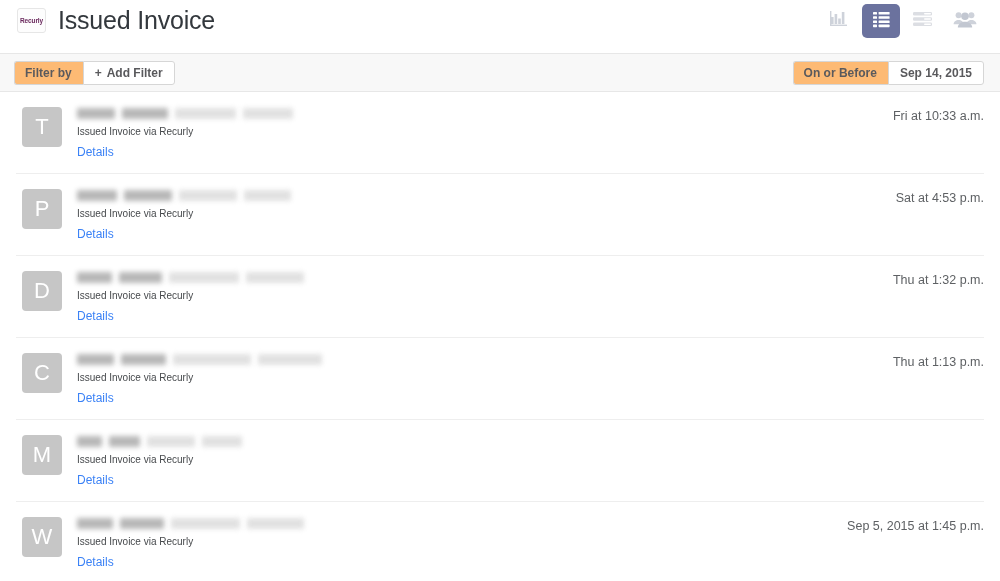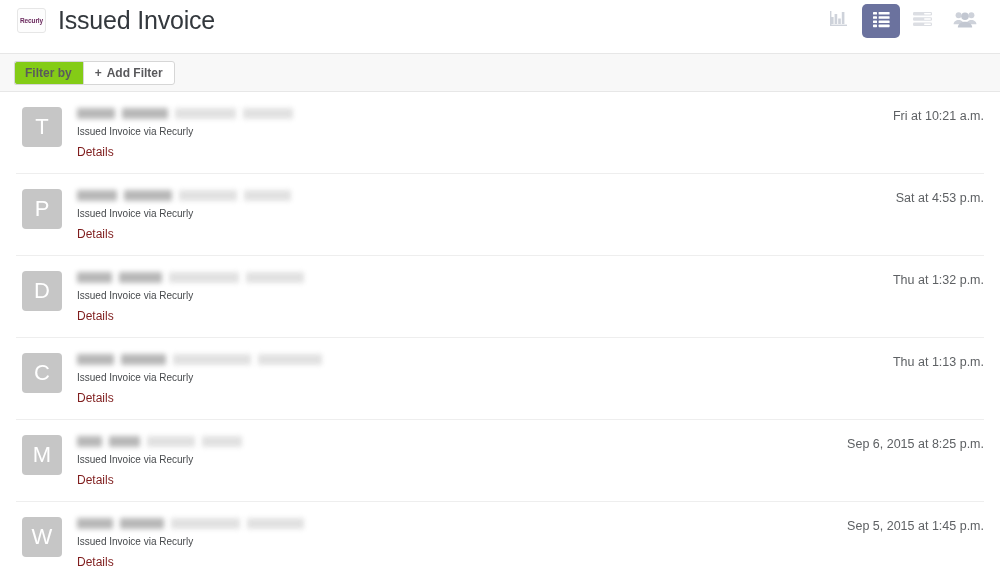--- a/index.html
+++ b/index.html
@@ -93,21 +93,21 @@
     font-size: 12px;
     font-weight: bold;
     color: #59595c;
     padding: 0 11px;
     border: 1px solid #d6d6d6;
     cursor: pointer;
     white-space: nowrap;
     line-height: 1;
   }
   .btn.label-btn {
-    background: #84cc16;
+    background: #fdba74;
     border-radius: 3px 0 0 3px;
     border-right: none;
     color: #5a5a5d;
     padding-left: 10px;
   }
   .btn.value-btn {
     background: #ffffff;
     border-radius: 0 3px 3px 0;
   }
   .btn .plus { margin-right: 5px; font-weight: bold; font-size: 12px; }
@@ -163,21 +163,21 @@
   .redact.light{ background: #e0e0e0; }
   .item-subject {
     font-size: 10px;
     color: #46494c;
     line-height: 16px;
     margin-bottom: 2px;
     white-space: nowrap;
   }
   .item-details-link {
     font-size: 12px;
-    color: #7f1d1d;
+    color: #3b82f6;
     line-height: 15px;
     cursor: pointer;
     display: inline-block;
   }
   .item-time {
     font-size: 12.5px;
     color: #5e6164;
     white-space: nowrap;
     flex: none;
     padding-top: 3px;
@@ -255,32 +255,36 @@
 
 <div class="filter-bar">
   <div class="btn-group">
     <div class="btn label-btn">Filter by</div>
     <div class="btn value-btn">
       <span class="plus">+</span>
       <span>Add Filter</span>
     </div>
   </div>
 
+  <div class="btn-group right">
+    <div class="btn label-btn">On or Before</div>
+    <div class="btn value-btn">Sep 14, 2015</div>
+  </div>
 </div>
 
 <div class="list" id="activity-list">
     <div class="list-item">
       <div class="avatar">T</div>
       <div class="item-body"><div class="redacted-line">
           <span class="redact dark" style="width: 38px;"></span>
           <span class="redact dark" style="width: 46px;"></span>
           <span class="redact light" style="width: 61px;"></span>
           <span class="redact light" style="width: 50px;"></span>
         </div><div class="item-subject">Issued Invoice via Recurly</div><a class="item-details-link">Details</a></div>
-      <div class="item-time">Fri at 10:21 a.m.</div>
+      <div class="item-time">Fri at 10:33 a.m.</div>
     </div>
     <div class="list-item">
       <div class="avatar">P</div>
       <div class="item-body"><div class="redacted-line">
           <span class="redact dark" style="width: 40px;"></span>
           <span class="redact dark" style="width: 48px;"></span>
           <span class="redact light" style="width: 58px;"></span>
           <span class="redact light" style="width: 47px;"></span>
         </div><div class="item-subject">Issued Invoice via Recurly</div><a class="item-details-link">Details</a></div>
       <div class="item-time">Sat at 4:53 p.m.</div>
@@ -306,21 +310,20 @@
       <div class="item-time">Thu at 1:13 p.m.</div>
     </div>
     <div class="list-item">
       <div class="avatar">M</div>
       <div class="item-body"><div class="redacted-line">
           <span class="redact dark" style="width: 25px;"></span>
           <span class="redact dark" style="width: 31px;"></span>
           <span class="redact light" style="width: 48px;"></span>
           <span class="redact light" style="width: 40px;"></span>
         </div><div class="item-subject">Issued Invoice via Recurly</div><a class="item-details-link">Details</a></div>
-      <div class="item-time">Sep 6, 2015 at 8:25 p.m.</div>
     </div>
     <div class="list-item">
       <div class="avatar">W</div>
       <div class="item-body"><div class="redacted-line">
           <span class="redact dark" style="width: 36px;"></span>
           <span class="redact dark" style="width: 44px;"></span>
           <span class="redact light" style="width: 69px;"></span>
           <span class="redact light" style="width: 57px;"></span>
         </div><div class="item-subject">Issued Invoice via Recurly</div><a class="item-details-link">Details</a></div>
       <div class="item-time">Sep 5, 2015 at 1:45 p.m.</div>

